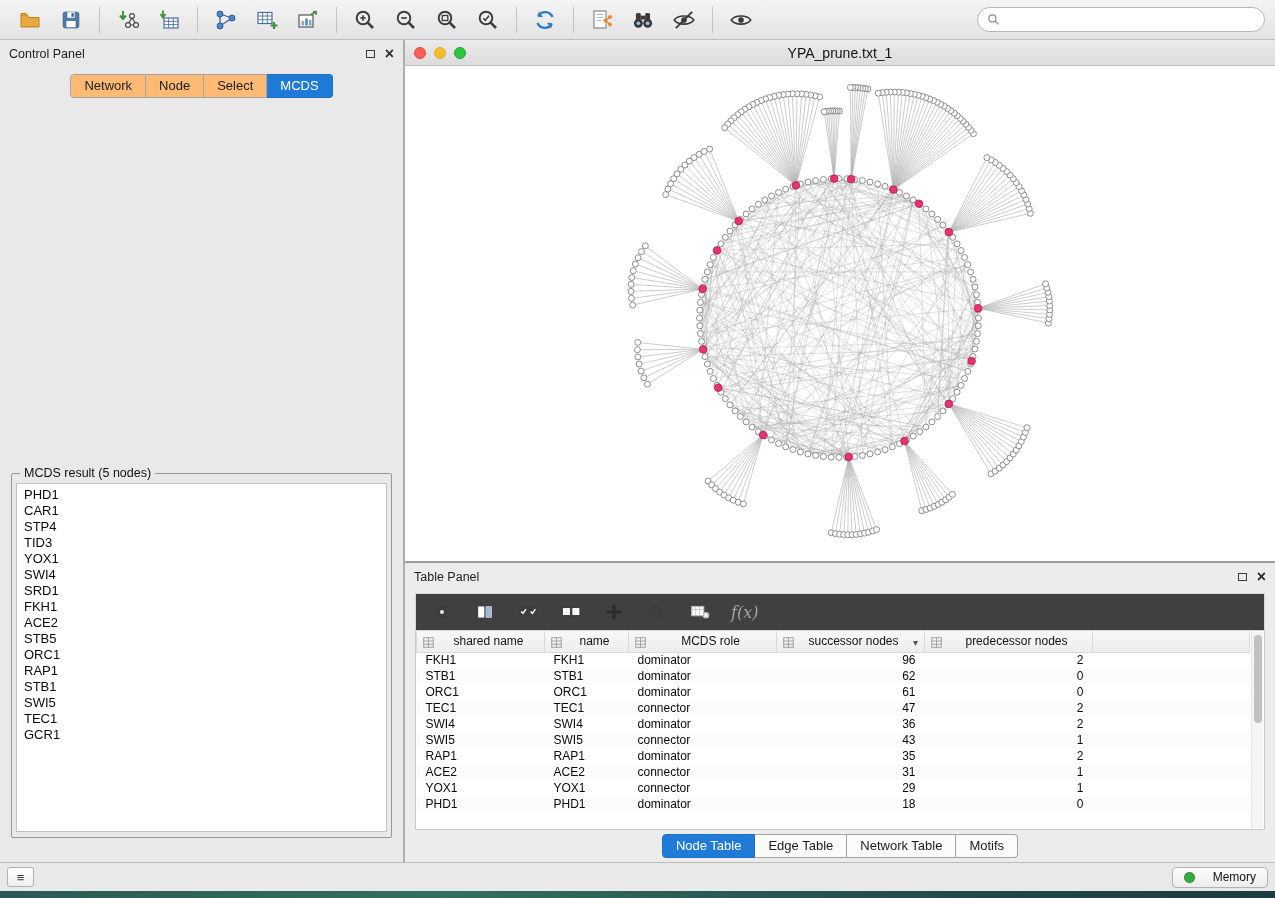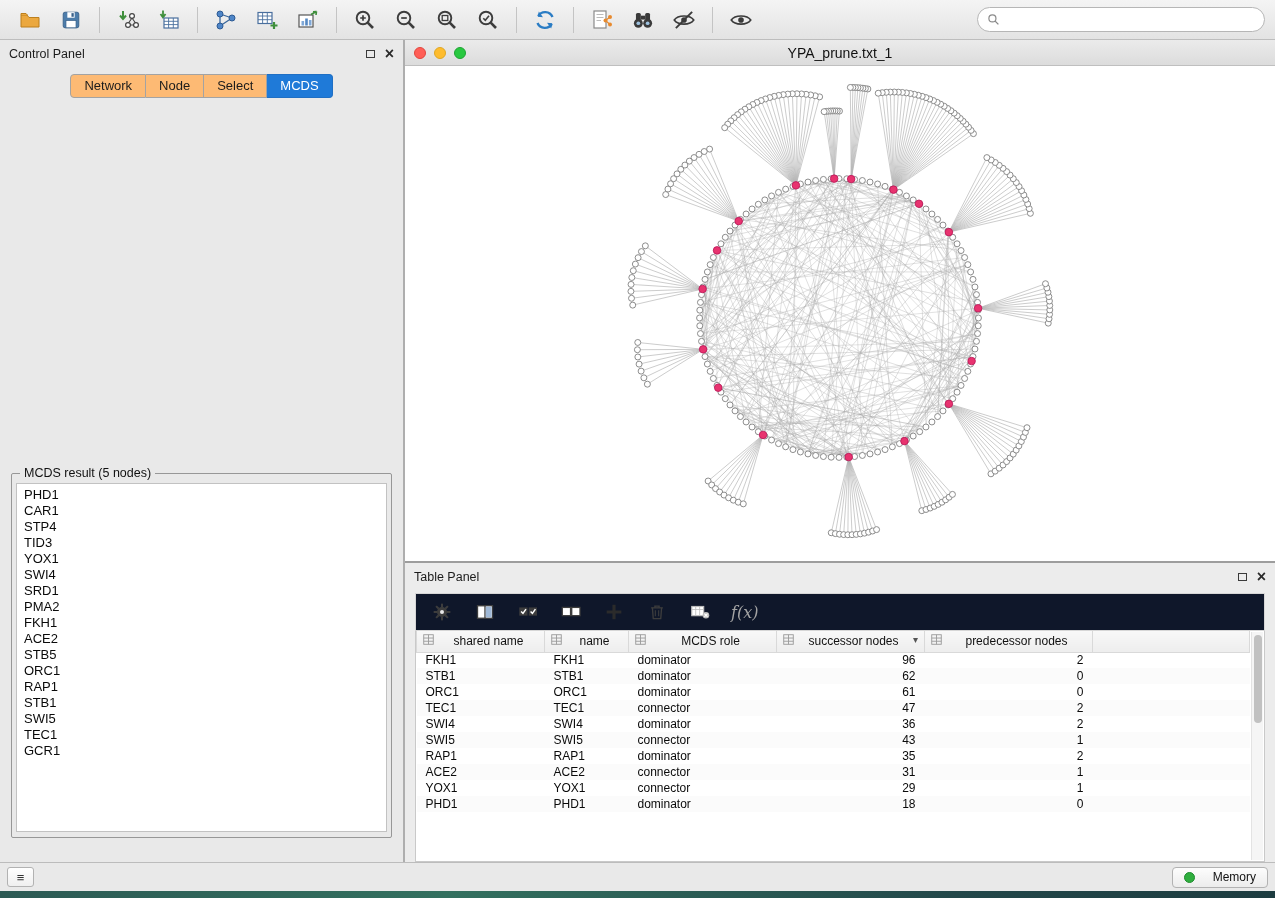--- a/index.html
+++ b/index.html
@@ -103,35 +103,35 @@
   .light.yellow { background:#febc2e; border:0.5px solid #e0a723; }
   .light.green { background:#28c840; border:0.5px solid #1ea433; }
   .net-title { position:absolute; left:0; right:0; text-align:center; font-size:14px; color:#111; }
   .net-canvas { flex:1; background:#ffffff; overflow:hidden; }
   .net-canvas svg { display:block; width:100%; height:100%; }
 
   
   .table-panel { flex:1 1 auto; display:flex; flex-direction:column; background:#ececec; min-height:0; }
   .tp-toolbar {
     margin:2px 10px 0; height:38px; flex:0 0 38px;
-    background:#0f172a; border:1px solid #d6d6d6;
+    background:#404040; border:1px solid #d6d6d6;
     display:flex; align-items:center; padding:0 14px; gap:19px;
   }
   .tp-tool { display:flex; align-items:center; justify-content:center; width:24px; height:24px; }
   .fx-label { font-family:"DejaVu Serif", serif; font-style:italic; font-size:16px; color:#a4a4a4; }
 
   .table-wrap { margin:0 10px; flex:1; background:#fff; border:1px solid #c9c9c9; border-top:none; position:relative; overflow:hidden; }
   table.datatable { border-collapse:collapse; width:calc(100% - 14px); table-layout:fixed; }
   table.datatable thead th {
     height:21px; font-weight:normal; font-size:12px; text-align:left;
     background:linear-gradient(#f8f8f8,#ededed);
     border:1px solid #d9d9d9; border-top:none;
     padding:0 6px; white-space:nowrap; overflow:hidden; color:#111;
   }
-  th .hdr-inner { display:flex; align-items:flex-start; gap:5px; }
+  th .hdr-inner { display:flex; align-items:flex-end; gap:5px; }
   th .chev { margin-left:auto; color:#555; font-size:10px; }
   table.datatable tbody td {
     height:16px; padding:0 9px; font-size:12px; color:#0a0a0a; white-space:nowrap; overflow:hidden;
   }
   table.datatable tbody tr:nth-child(even) { background:#fbfbfb; }
   td.num { text-align:right; }
   .vscroll { position:absolute; right:1px; top:1px; bottom:1px; width:12px; background:#f5f5f5; border-left:1px solid #e3e3e3; }
   .vthumb { position:absolute; top:3px; left:1.5px; width:8px; height:88px; background:#c1c1c1; border-radius:4.5px; }
 
   .tp-tabs { height:32px; flex:0 0 32px; display:flex; justify-content:center; align-items:center; }
@@ -330,21 +330,20 @@
       <fieldset class="mcds-fieldset">
         <legend>MCDS result (5 nodes)</legend>
         <div class="mcds-list" id="mcds-list">
             <div class="mcds-item">PHD1</div>
             <div class="mcds-item">CAR1</div>
             <div class="mcds-item">STP4</div>
             <div class="mcds-item">TID3</div>
             <div class="mcds-item">YOX1</div>
             <div class="mcds-item">SWI4</div>
             <div class="mcds-item">SRD1</div>
-            <div class="mcds-item">PMA2</div>
             <div class="mcds-item">FKH1</div>
             <div class="mcds-item">ACE2</div>
             <div class="mcds-item">STB5</div>
             <div class="mcds-item">ORC1</div>
             <div class="mcds-item">RAP1</div>
             <div class="mcds-item">STB1</div>
             <div class="mcds-item">SWI5</div>
             <div class="mcds-item">TEC1</div>
             <div class="mcds-item">GCR1</div>
           </div>
@@ -1348,20 +1347,26 @@
                   <td class="num">0</td>
                   <td></td>
                 </tr>
               </tbody>
           </table>
           <div class="vscroll">
             <div class="vthumb"></div>
           </div>
         </div>
 
+        <div class="tp-tabs" id="tp-tabs">
+            <div class="tp-tab active">Node Table</div>
+            <div class="tp-tab">Edge Table</div>
+            <div class="tp-tab">Network Table</div>
+            <div class="tp-tab">Motifs</div>
+          </div>
       </div>
     </div>
   </div>
 
   <div class="statusbar">
     <span class="menu-btn">
       <span>≡</span>
     </span>
     <span class="memory-btn">
       <span class="mem-dot"></span>

